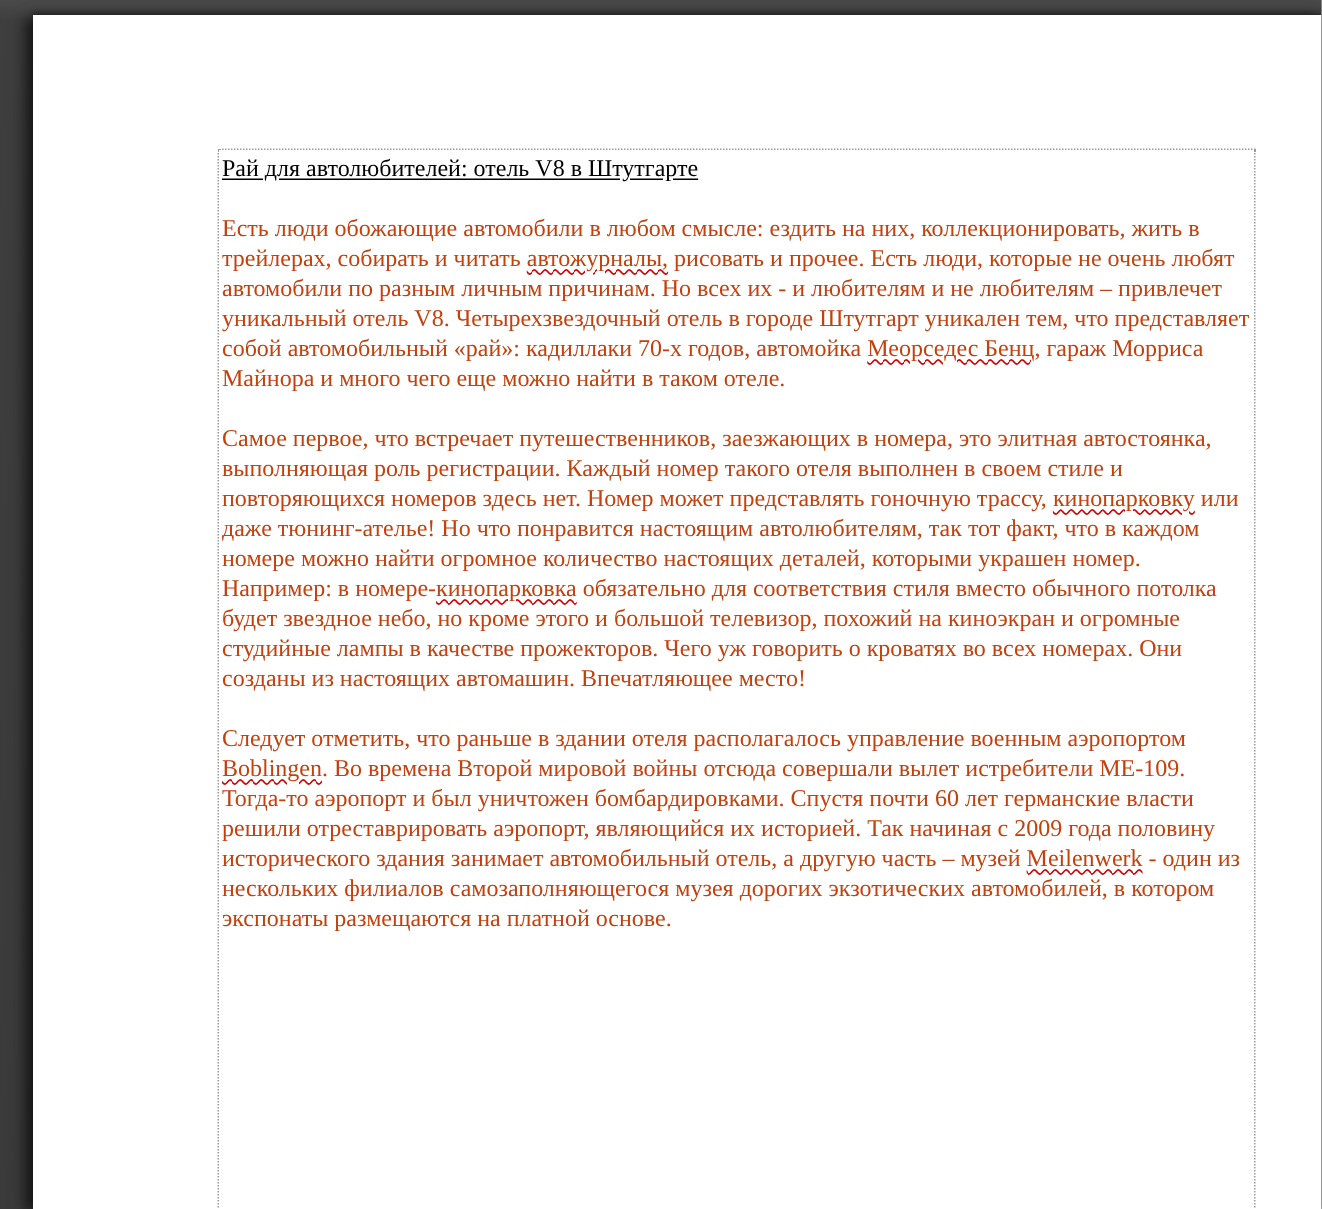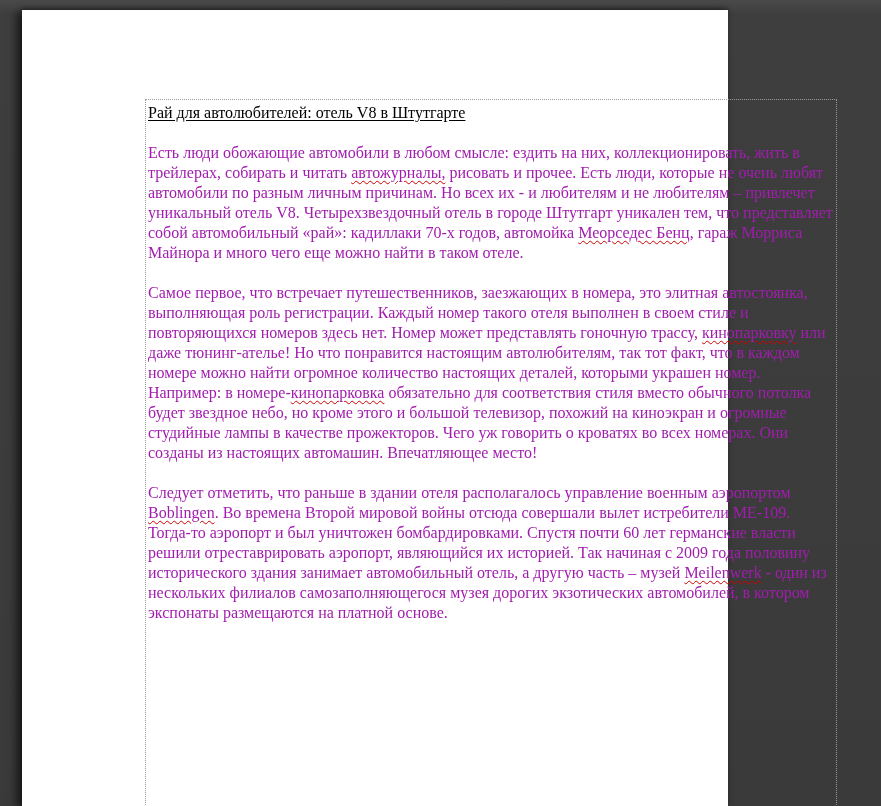--- a/index.html
+++ b/index.html
@@ -9,21 +9,21 @@
     font-family: "Liberation Serif", "DejaVu Serif", serif;
   }
   .workspace {
     position: relative;
     width: 881px; height: 806px;
     background: linear-gradient(to bottom, #4a4a4a 0px, #3e3e3e 14px, #3a3a3a 100%);
   }
   .page {
     position: absolute;
     left: 22px; top: 10px;
-    width: 706px; height: 796px;
+    width: 859px; height: 796px;
     background: #ffffff;
     box-shadow: -6px 2px 8px rgba(0,0,0,0.55), 0 -2px 4px rgba(0,0,0,0.35);
   }
   .text-boundary {
     position: absolute;
     left: 123px; top: 89px;
     width: 692px; height: 760px; 
     border: 1px dotted #9a9a9a;
     padding: 3px 2px 0 2px;
     cursor: text;
@@ -32,21 +32,21 @@
     font-size: 16px;
     line-height: 20px;
     color: #000;
     text-decoration: underline;
     text-underline-offset: 2px;
     margin-bottom: 20px;
   }
   .para {
     font-size: 16px;
     line-height: 20px;
-    color: #a21caf;
+    color: #c2410c;
     margin-bottom: 20px;
     text-align: left;
   }
   .spell {
     text-decoration: underline;
     text-decoration-style: wavy;
     text-decoration-color: #d00000;
     text-decoration-thickness: 1px;
     text-underline-offset: 2px;
   }

